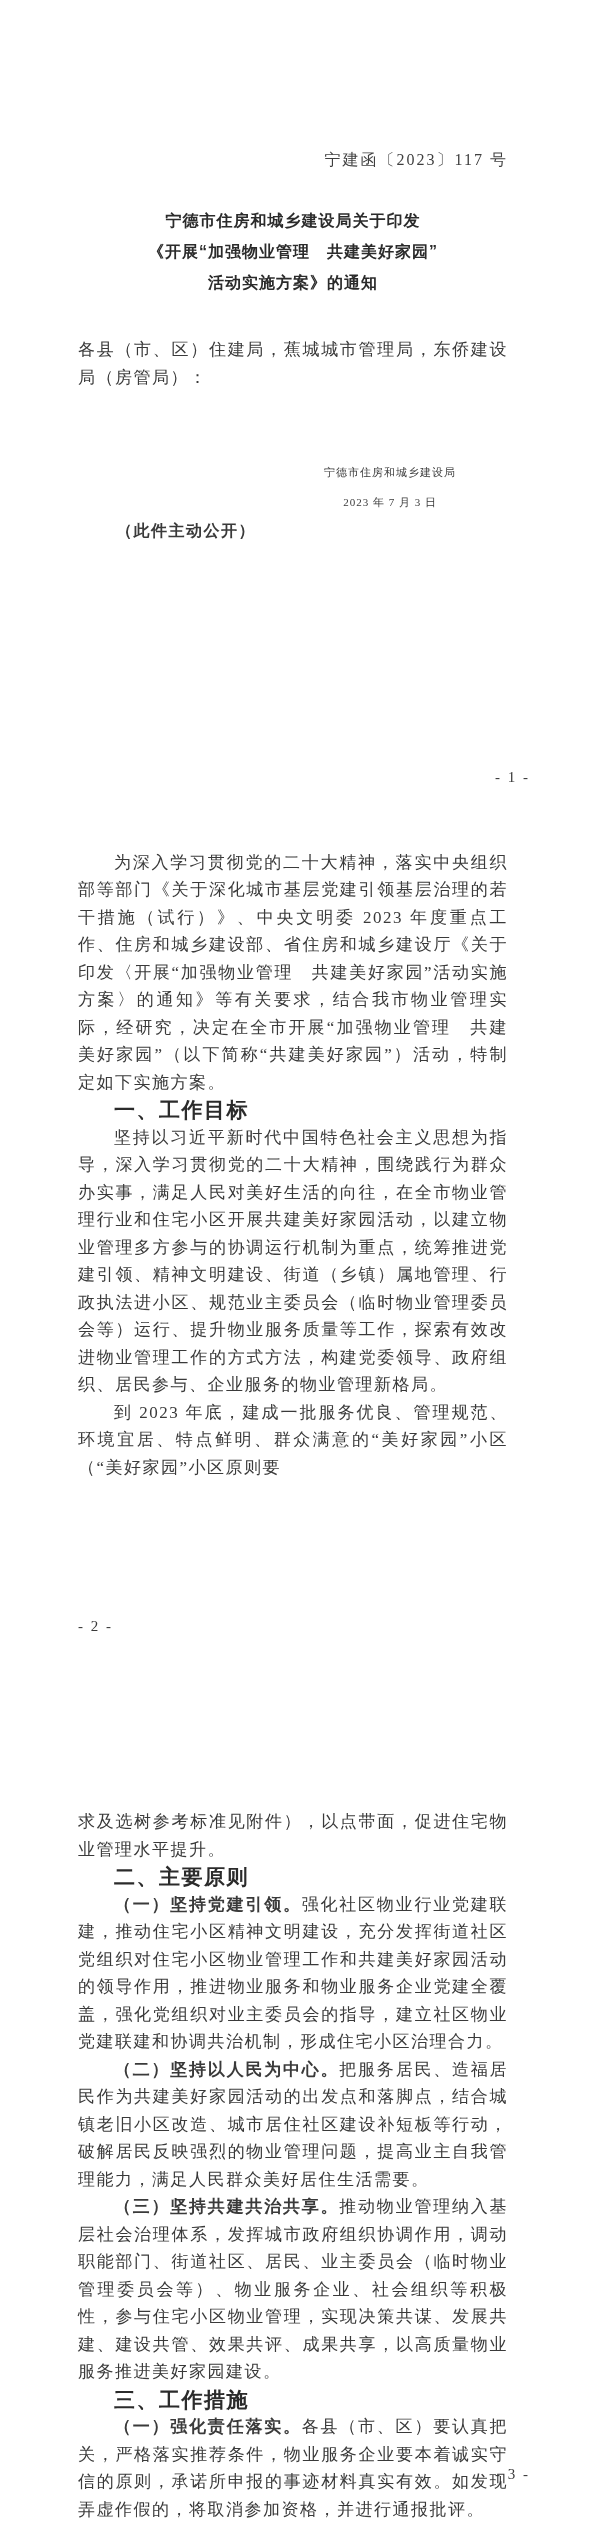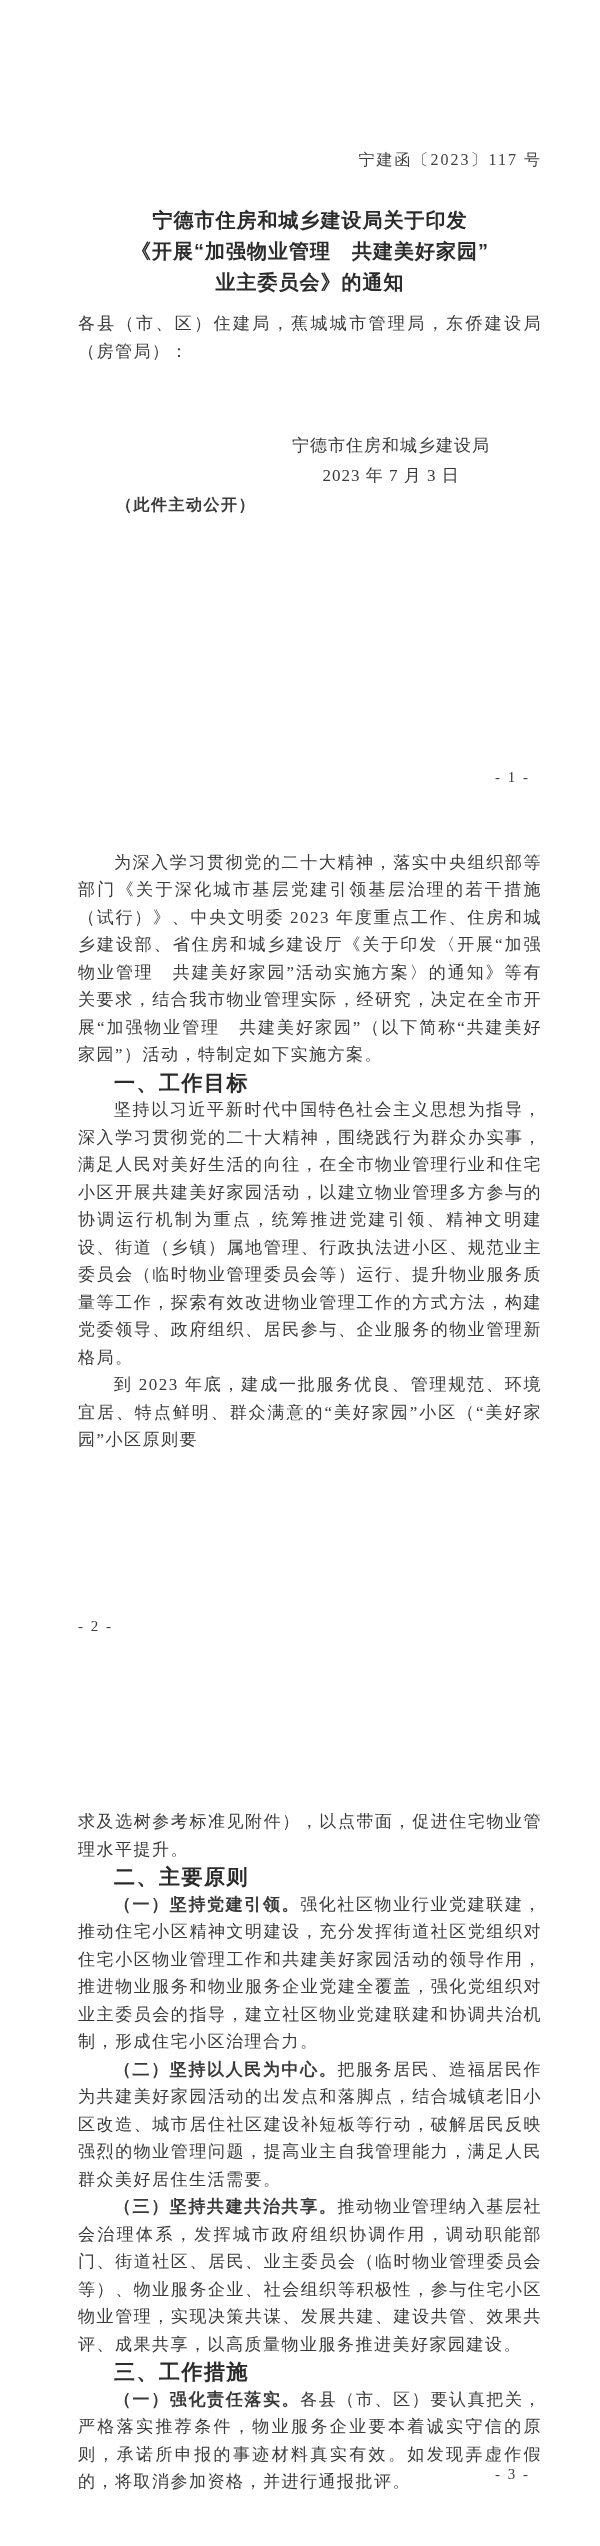--- a/index.html
+++ b/index.html
@@ -4,68 +4,68 @@
 <style>
   html, body { margin:0; padding:0; background:#ffffff; }
   #canvas {
     width:600px; height:2546px; background:#ffffff; position:relative;
     overflow:hidden; margin:0 auto;
     font-family:"Liberation Serif", serif; color:#3a3a3a;
     -webkit-font-smoothing:antialiased;
   }
   .page {
     height:848.66px; position:relative; box-sizing:border-box;
-    padding:0 58px 0 78px; overflow:hidden;
+    padding:0 92px 0 78px; overflow:hidden;
   }
   .docnum {
     margin-top:150px; text-align:right;
     font-size:16px; letter-spacing:2px; color:#3f3f3f;
   }
   .doc-title {
     margin-top:34px; text-align:center;
     font-family:"Liberation Sans", sans-serif; font-weight:bold;
-    font-size:20px; line-height:31px; letter-spacing:1px; color:#2b2b2b;
+    font-size:16px; line-height:31px; letter-spacing:1px; color:#2b2b2b;
   }
   .doc-title.sub { margin-top:141px; }
   .para {
     font-size:17px; line-height:27.5px; letter-spacing:1.5px;
     text-align:justify; color:#3a3a3a;
   }
   .para.indent { text-indent:36px; }
   .para.cont { margin-top:111px; }
-  .doc-title + .para { margin-top:12px; }
+  .doc-title + .para { margin-top:38px; }
   .doc-title.sub + .para { margin-top:16px;font-style:italic; }
   .heading {
     font-family:"Liberation Sans", sans-serif; font-weight:bold;
     font-size:21px; line-height:27.5px; text-indent:36px;
     letter-spacing:1.5px; color:#2b2b2b;
   }
   .lead { font-weight:bold; }
   .signature {
     margin-top:66px; text-align:right;
-    font-size:17px; line-height:30px; letter-spacing:1px;
+    font-size:11px; line-height:30px; letter-spacing:1px;
   }
   .sig-inner { display:inline-block; margin-right:52px; text-align:center; }
   .note { font-size:16px; line-height:27px; text-indent:38px; letter-spacing:1.5px;font-weight:bold; }
   .pagenum {
     position:absolute; top:769px; font-size:15px; letter-spacing:2px; color:#3a3a3a;
   }
   .pagenum.right { right:70px; }
   .pagenum.left  { left:78px; }
 </style>
 </head>
 <body>
 
 <div id="canvas">
     <div class="page">
       <div class="docnum">宁建函〔2023〕117 号</div>
       <div class="doc-title">
         <div>宁德市住房和城乡建设局关于印发</div>
         <div>《开展“加强物业管理　共建美好家园”</div>
-        <div>业主委员会》的通知</div>
+        <div>活动实施方案》的通知</div>
       </div>
       <div class="para"><span>各县（市、区）住建局，蕉城城市管理局，东侨建设局（房管局）：</span></div>
       <div class="signature"><div class="sig-inner"><div>宁德市住房和城乡建设局</div><div>2023 年 7 月 3 日</div></div></div>
       <div class="note">（此件主动公开）</div>
       <div class="pagenum right">- 1 -</div>
     </div>
     <div class="page">
       <div class="para indent"><span>为深入学习贯彻党的二十大精神，落实中央组织部等部门《关于深化城市基层党建引领基层治理的若干措施（试行）》、中央文明委 2023 年度重点工作、住房和城乡建设部、省住房和城乡建设厅《关于印发〈开展“加强物业管理　共建美好家园”活动实施方案〉的通知》等有关要求，结合我市物业管理实际，经研究，决定在全市开展“加强物业管理　共建美好家园”（以下简称“共建美好家园”）活动，特制定如下实施方案。</span></div>
       <div class="heading">一、工作目标</div>
       <div class="para indent"><span>坚持以习近平新时代中国特色社会主义思想为指导，深入学习贯彻党的二十大精神，围绕践行为群众办实事，满足人民对美好生活的向往，在全市物业管理行业和住宅小区开展共建美好家园活动，以建立物业管理多方参与的协调运行机制为重点，统筹推进党建引领、精神文明建设、街道（乡镇）属地管理、行政执法进小区、规范业主委员会（临时物业管理委员会等）运行、提升物业服务质量等工作，探索有效改进物业管理工作的方式方法，构建党委领导、政府组织、居民参与、企业服务的物业管理新格局。</span></div>

